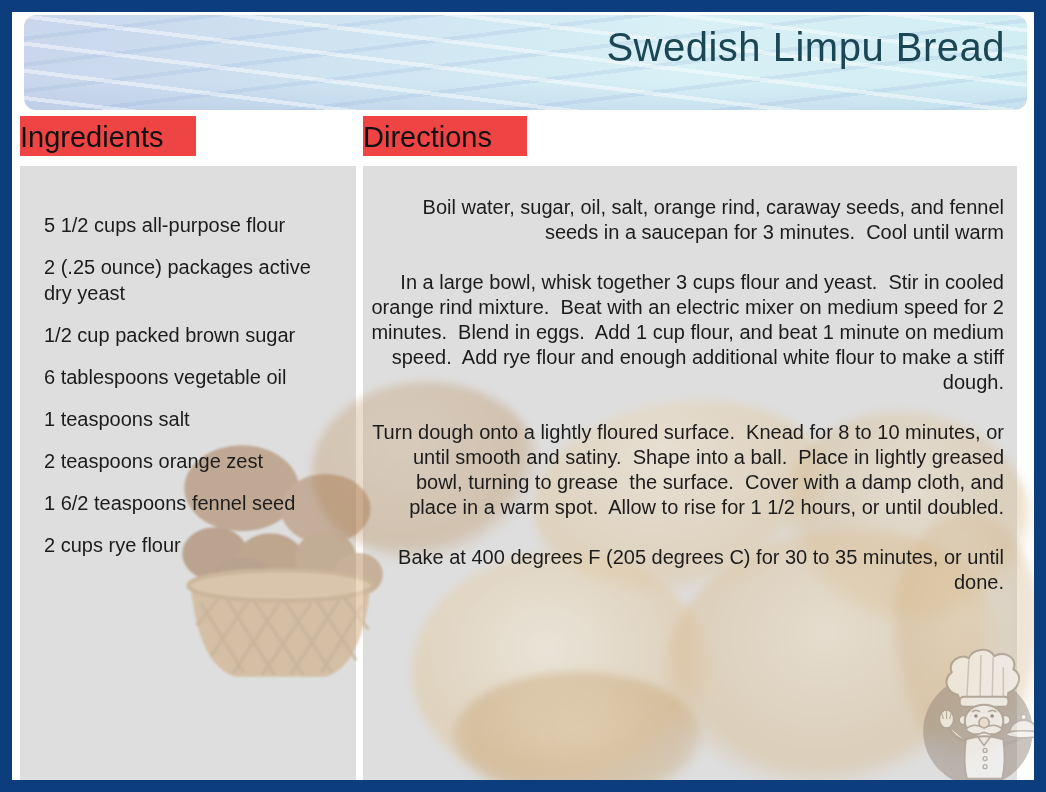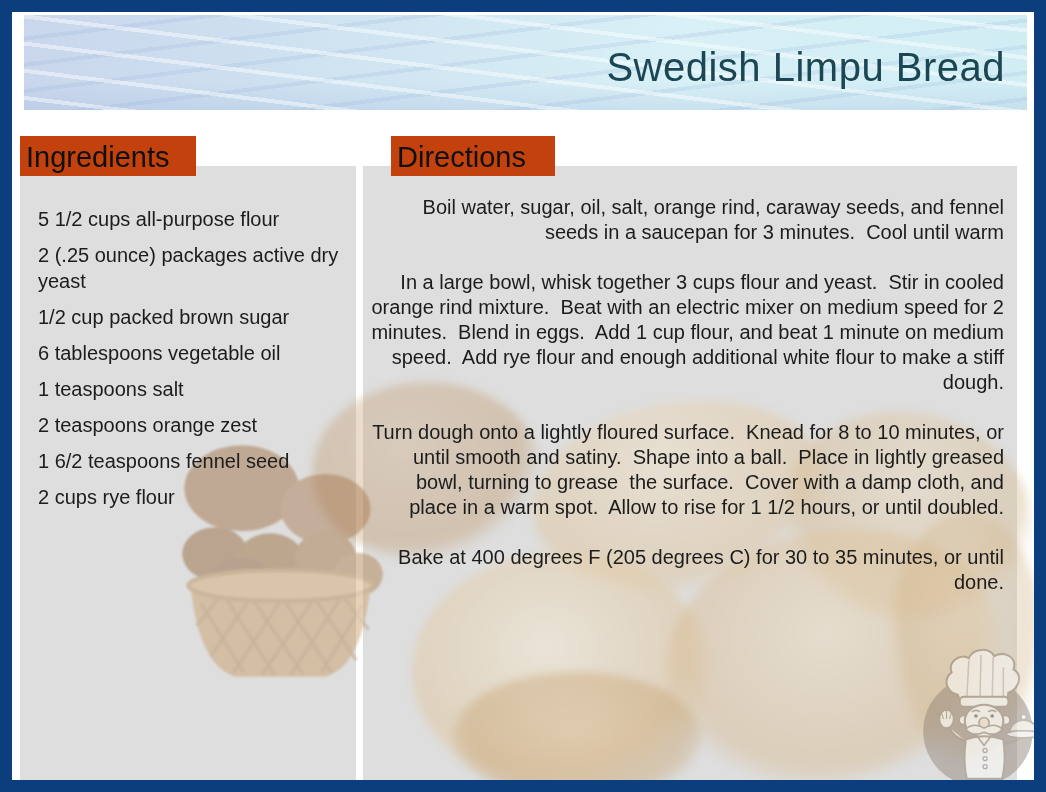--- a/index.html
+++ b/index.html
@@ -10,55 +10,56 @@
     border:12px solid #0c3d7c;
     background:#ffffff;
     overflow:hidden;
     font-family:"Liberation Sans", sans-serif;
     color:#1c1c1c;
   }
   
   .banner{
     position:absolute;left:12px;top:3px;width:1003px;height:95px;
     background:linear-gradient(97deg,#c9d6ec 0%,#cfe3f1 30%,#d8f0f6 65%,#d1edf4 100%);
-    display:flex;align-items:center;justify-content:flex-end;
+    display:flex;justify-content:flex-end;
     overflow:hidden;
+    border-radius:12px;
   }
   .banner::before{
     content:"";position:absolute;inset:0;
     background:
       repeating-linear-gradient(7deg,  rgba(255,255,255,0) 0 10px, rgba(255,255,255,.45) 10px 14px, rgba(255,255,255,0) 14px 27px),
       repeating-linear-gradient(-7deg, rgba(140,170,215,0) 0 9px,  rgba(140,170,215,.18) 9px 13px,  rgba(140,170,215,0) 13px 26px),
       linear-gradient(180deg, rgba(255,255,255,0) 70%, rgba(150,175,215,.22) 100%);
   }
   .page-title{
     position:relative;z-index:1;
     font-size:40px;font-weight:400;letter-spacing:.5px;
     color:#1b4654;
     padding-right:22px;padding-top:10px;
   }
   
   .panel-heading{
-    position:absolute;top:124px;height:40px;
-    background:#c2410c;
+    position:absolute;top:104px;height:40px;
+    background:#ef4444;
     font-size:29px;color:#101010;
-    line-height:42px;padding-left:6px;box-sizing:border-box;
+    line-height:42px;padding-left:0;box-sizing:border-box;
     z-index:3;
   }
   .heading-ingredients{left:8px;width:176px;}
-  .heading-directions{left:351px;width:164px;margin-left:28px;}
+  .heading-directions{left:351px;width:164px;}
   .panel-body{
     position:absolute;top:154px;height:614px;
     background:#dedede;
   }
   .body-ingredients{left:8px;width:336px;}
   .body-directions{left:351px;width:654px;}
   .panel-text{position:relative;z-index:3;}
   .ingredient-list{padding:30px 6px 0 8px;font-size:20px;line-height:26px;}
-  .ingredient-item{margin:10px;}
+  .ingredient-item{margin:16px;}
   .directions-text{padding:29px 12px 0 8px;font-size:20px;line-height:25px;}
   .direction-paragraph{margin:0 1px 25px 0;white-space:pre-wrap;text-align:right;}
   
   .watermark{position:absolute;inset:0;z-index:2;pointer-events:none;}
   .bread{position:absolute;border-radius:50%;filter:blur(4px);}
   .bread-a{left:300px;top:370px;width:230px;height:180px;background:radial-gradient(ellipse at 40% 35%, #cda87d 0%, #b98c58 60%, rgba(185,140,88,0) 72%);opacity:.34;}
   .bread-b{left:520px;top:390px;width:300px;height:190px;background:radial-gradient(ellipse at 45% 30%, #f0e2c8 0%, #dfc6a0 60%, rgba(223,198,160,0) 75%);opacity:.5;transform:rotate(-8deg);}
   .bread-c{left:770px;top:400px;width:250px;height:210px;background:radial-gradient(ellipse at 50% 35%, #ecd9ba 0%, #d5b88c 62%, rgba(213,184,140,0) 75%);opacity:.42;transform:rotate(10deg);}
   .bread-d{left:400px;top:540px;width:300px;height:240px;background:radial-gradient(ellipse at 45% 40%, #f3e8d2 0%, #e0c8a4 60%, rgba(224,200,164,0) 75%);opacity:.55;}
   .bread-e{left:650px;top:520px;width:340px;height:250px;background:radial-gradient(ellipse at 50% 40%, #eedcbd 0%, #d9bd94 62%, rgba(217,189,148,0) 75%);opacity:.48;transform:rotate(-12deg);}

